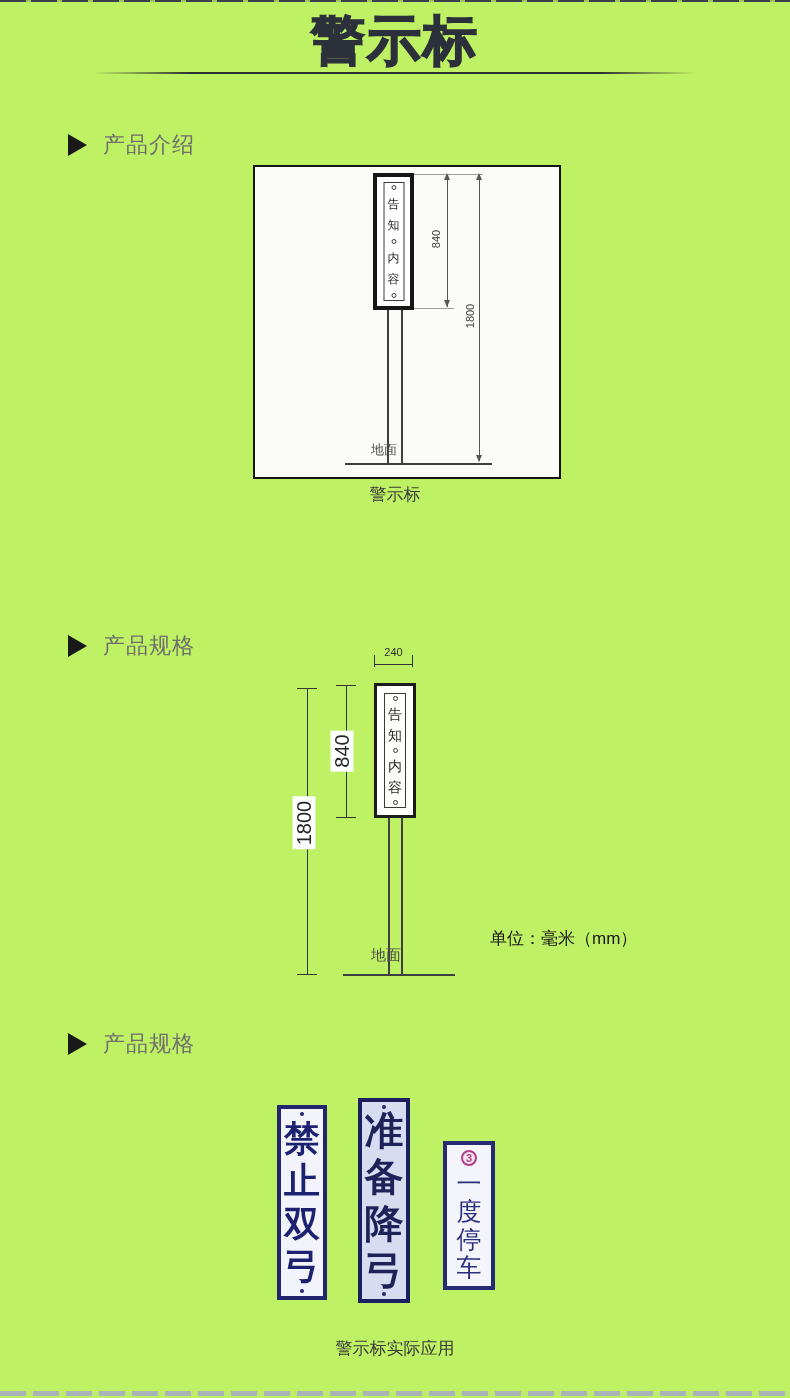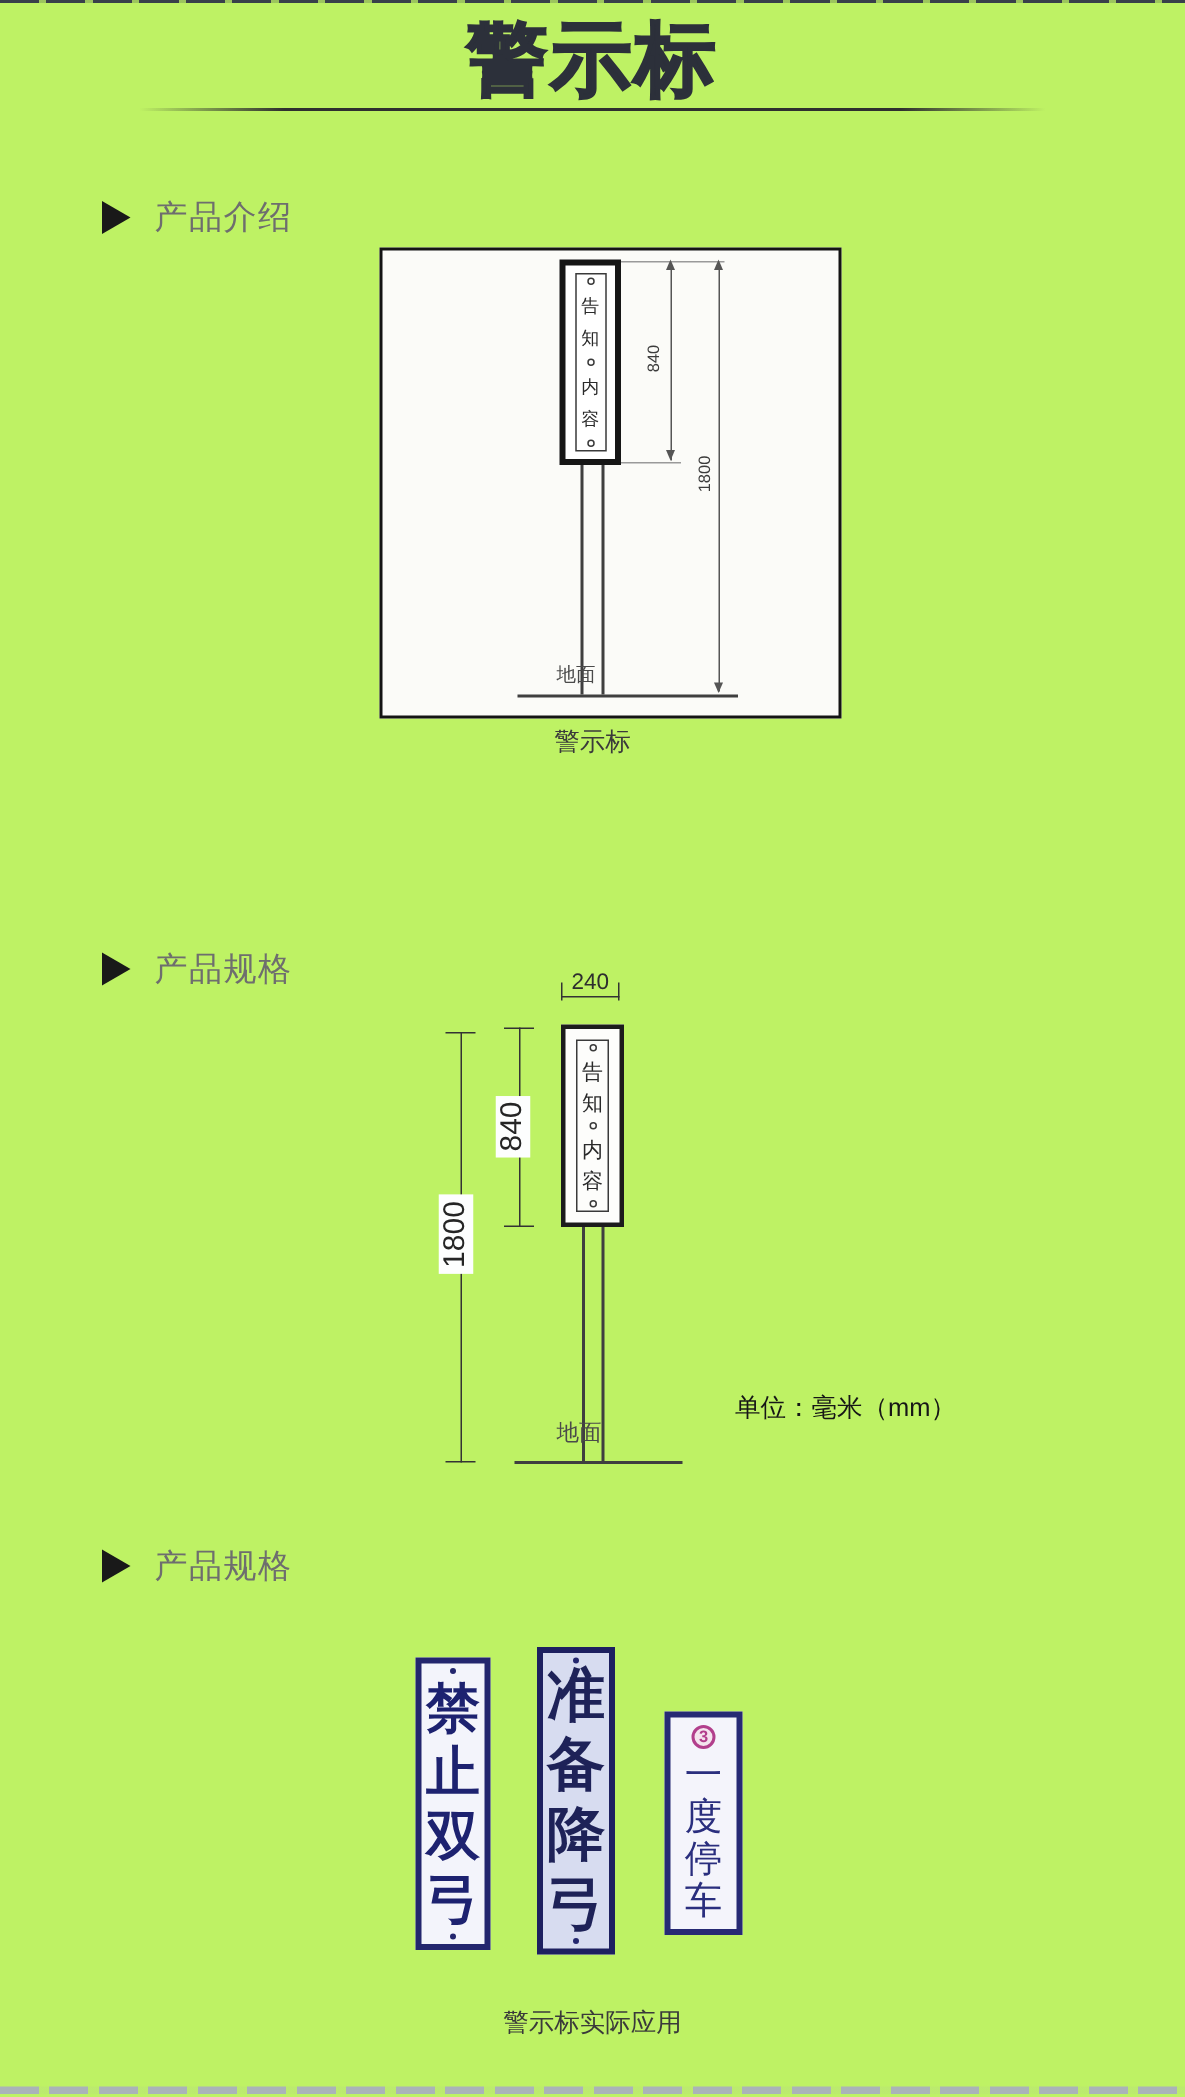--- a/index.html
+++ b/index.html
@@ -59,21 +59,21 @@
   .dimlab.small{font-size:11px;background:#fbfbf8;padding:0 3px;}
   .dimlab.big{font-size:20px;background:#fdfefe;padding:0 4px;color:#252525;}
   .tickh{position:absolute;width:20px;height:1px;background:#333;}
   .tickv{position:absolute;width:1px;height:12px;background:#333;}
   .caption{position:absolute;left:0;width:100%;text-align:center;font-size:17px;color:#3a3a3a;}
   .cap1{top:483px;} .cap2{top:1337px;}
   .intro-text{position:absolute;left:62px;top:516px;width:668px;
     font-size:17px;line-height:34px;color:#3d3d3d;text-indent:2em;text-align:justify;}
   .diagram2{position:absolute;left:230px;top:645px;width:420px;height:355px;}
   .diagram2 > *{position:absolute;}
-  .num240{left:144px;top:1px;width:39px;text-align:center;font-size:15px;color:#2e2e2e;}
+  .num240{left:144px;top:1px;width:39px;text-align:center;font-size:11px;color:#2e2e2e;}
   .unit-note{position:absolute;left:490px;top:927px;font-size:17px;color:#161616;}
   
   .asign{position:absolute;box-sizing:border-box;display:flex;flex-direction:column;
     align-items:center;justify-content:center;}
   .asign-chars{display:flex;flex-direction:column;align-items:center;}
   .achar{line-height:1.18;}
   .bolt{position:absolute;left:50%;transform:translateX(-50%);
     width:4px;height:4px;border-radius:50%;background:#23266e;}
   .bolt.t{top:3px;} .bolt.b{bottom:3px;}
   .signA{left:277px;top:1105px;width:50px;height:195px;background:#f3f4fb;border:4px solid #23266e;}

